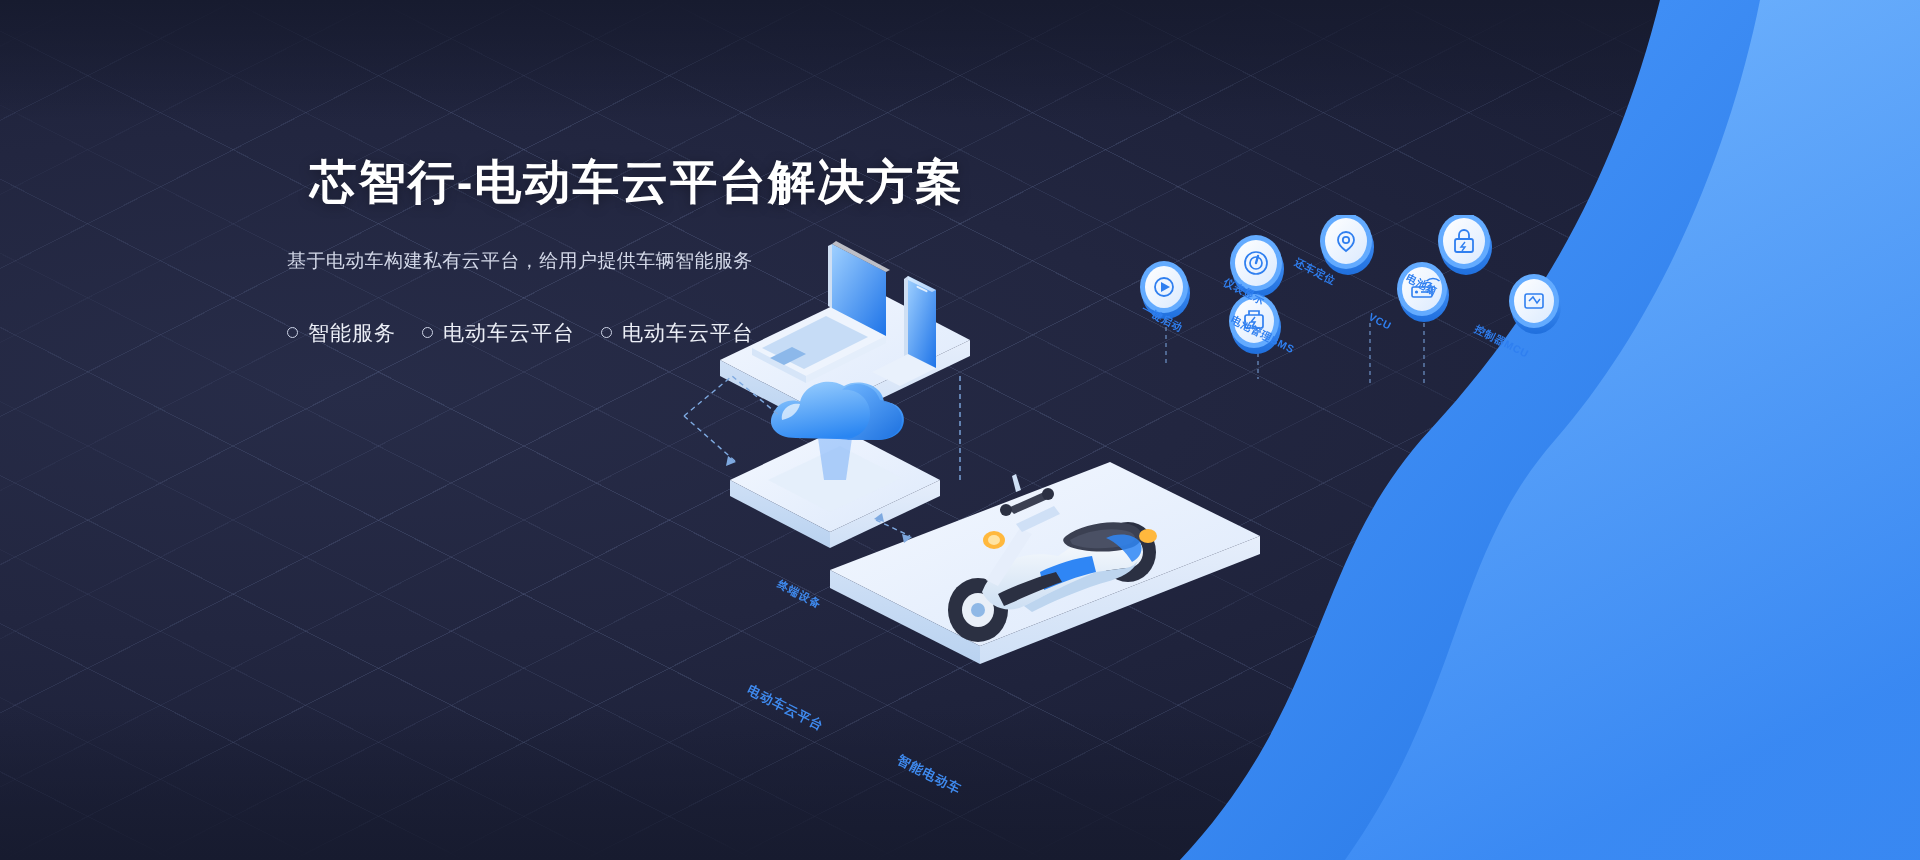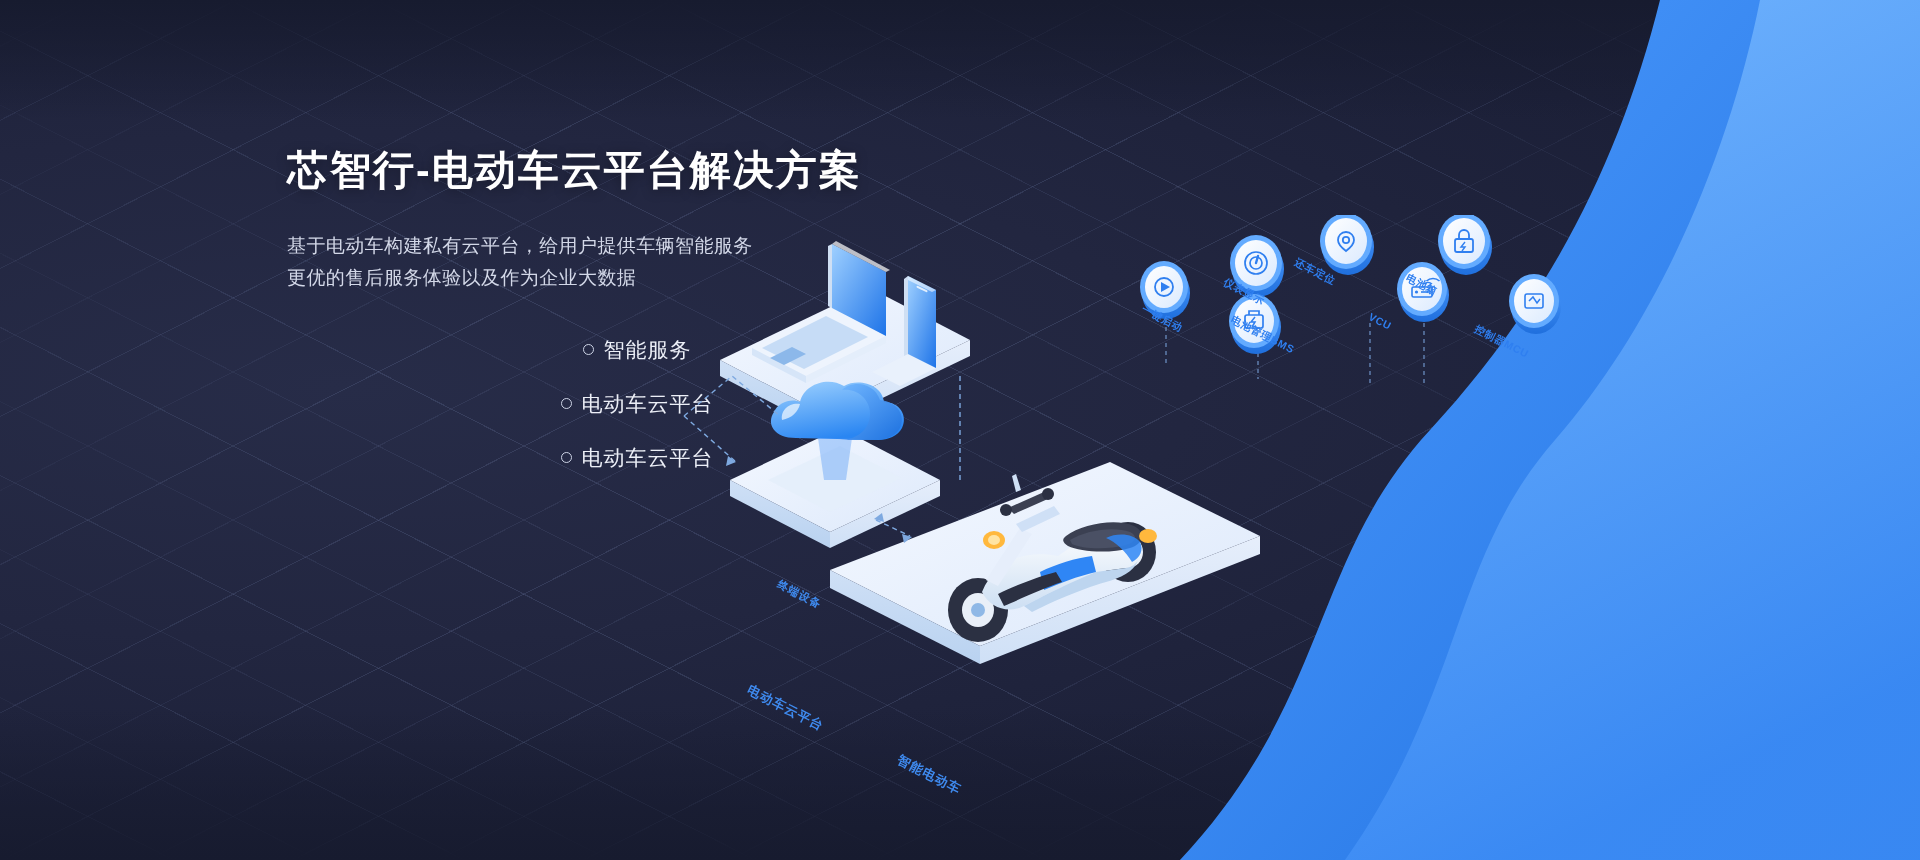--- a/index.html
+++ b/index.html
@@ -27,27 +27,28 @@
       repeating-linear-gradient(-27deg, rgba(160,180,230,.25) 0px, rgba(160,180,230,.25) 1px, transparent 1px, transparent 132px);
   }
   .bg-topfade{position:absolute;left:0;top:0;width:100%;height:120px;
     background:linear-gradient(180deg,#171b2f 0%,rgba(23,27,47,0) 100%);}
   .bg-botfade{position:absolute;left:0;bottom:0;width:100%;height:150px;
     background:linear-gradient(0deg,#171b2f 0%,rgba(23,27,47,0) 100%);}
   .wave{position:absolute;right:0;top:0;width:820px;height:860px;}
   
   .copy{position:absolute;left:287px;top:148px;width:700px;}
   .headline{
-    font-size:41px;font-weight:bold;color:#ffffff;letter-spacing:2px;
-    line-height:1.12;margin:0;white-space:nowrap;
+    font-size:47px;font-weight:bold;color:#ffffff;letter-spacing:2px;
+    line-height:1.12;margin:8px;white-space:nowrap;
     text-shadow:0 2px 12px rgba(0,0,0,.35);
+    text-align:center;
   }
   .subcopy{margin:36px 0 0 0;color:#d3d8e8;font-size:19px;line-height:1.68;letter-spacing:.4px;}
   .subcopy div{white-space:nowrap;}
-  .bullets{margin-top:42px;display:flex;align-items:center;gap:26px;flex-direction:column;}
+  .bullets{margin-top:42px;display:flex;align-items:center;gap:26px;}
   .bullet{display:flex;align-items:center;gap:10px;color:#eceff7;font-size:21px;letter-spacing:1px;white-space:nowrap;}
   .bullet .dot{width:11px;height:11px;border-radius:50%;border:1.8px solid #cdd4e6;display:inline-block;}
   
   .scene{position:absolute;left:640px;top:180px;width:720px;height:560px;}
   .iso-label{
     position:absolute;color:#3f8bf0;font-size:11px;letter-spacing:1px;white-space:nowrap;
     transform-origin:left center;font-weight:bold;
   }
   .iso-label.big{font-size:13px;}
   .badge-label{
@@ -78,21 +79,20 @@
       </linearGradient>
     </defs>
     <path d="M820,0 L820,860 L80,860 C230,700 210,560 330,430 C450,300 520,160 560,0 Z" fill="url(#wvA)"></path>
     <path d="M820,0 L820,860 L245,860 C365,690 350,560 455,440 C560,320 630,150 660,0 Z" fill="url(#wvB)" opacity=".85"></path>
   </svg>
 
   <div class="copy">
     <h1 class="headline">芯智行-电动车云平台解决方案</h1>
     <div class="subcopy">
       <div>基于电动车构建私有云平台，给用户提供车辆智能服务</div>
-      <div>更优的售后服务体验以及作为企业大数据</div>
     </div>
     <div class="bullets">
       <div class="bullet">
         <span class="dot"></span>
         <span>智能服务</span>
       </div>
       <div class="bullet">
         <span class="dot"></span>
         <span>电动车云平台</span>
       </div>

